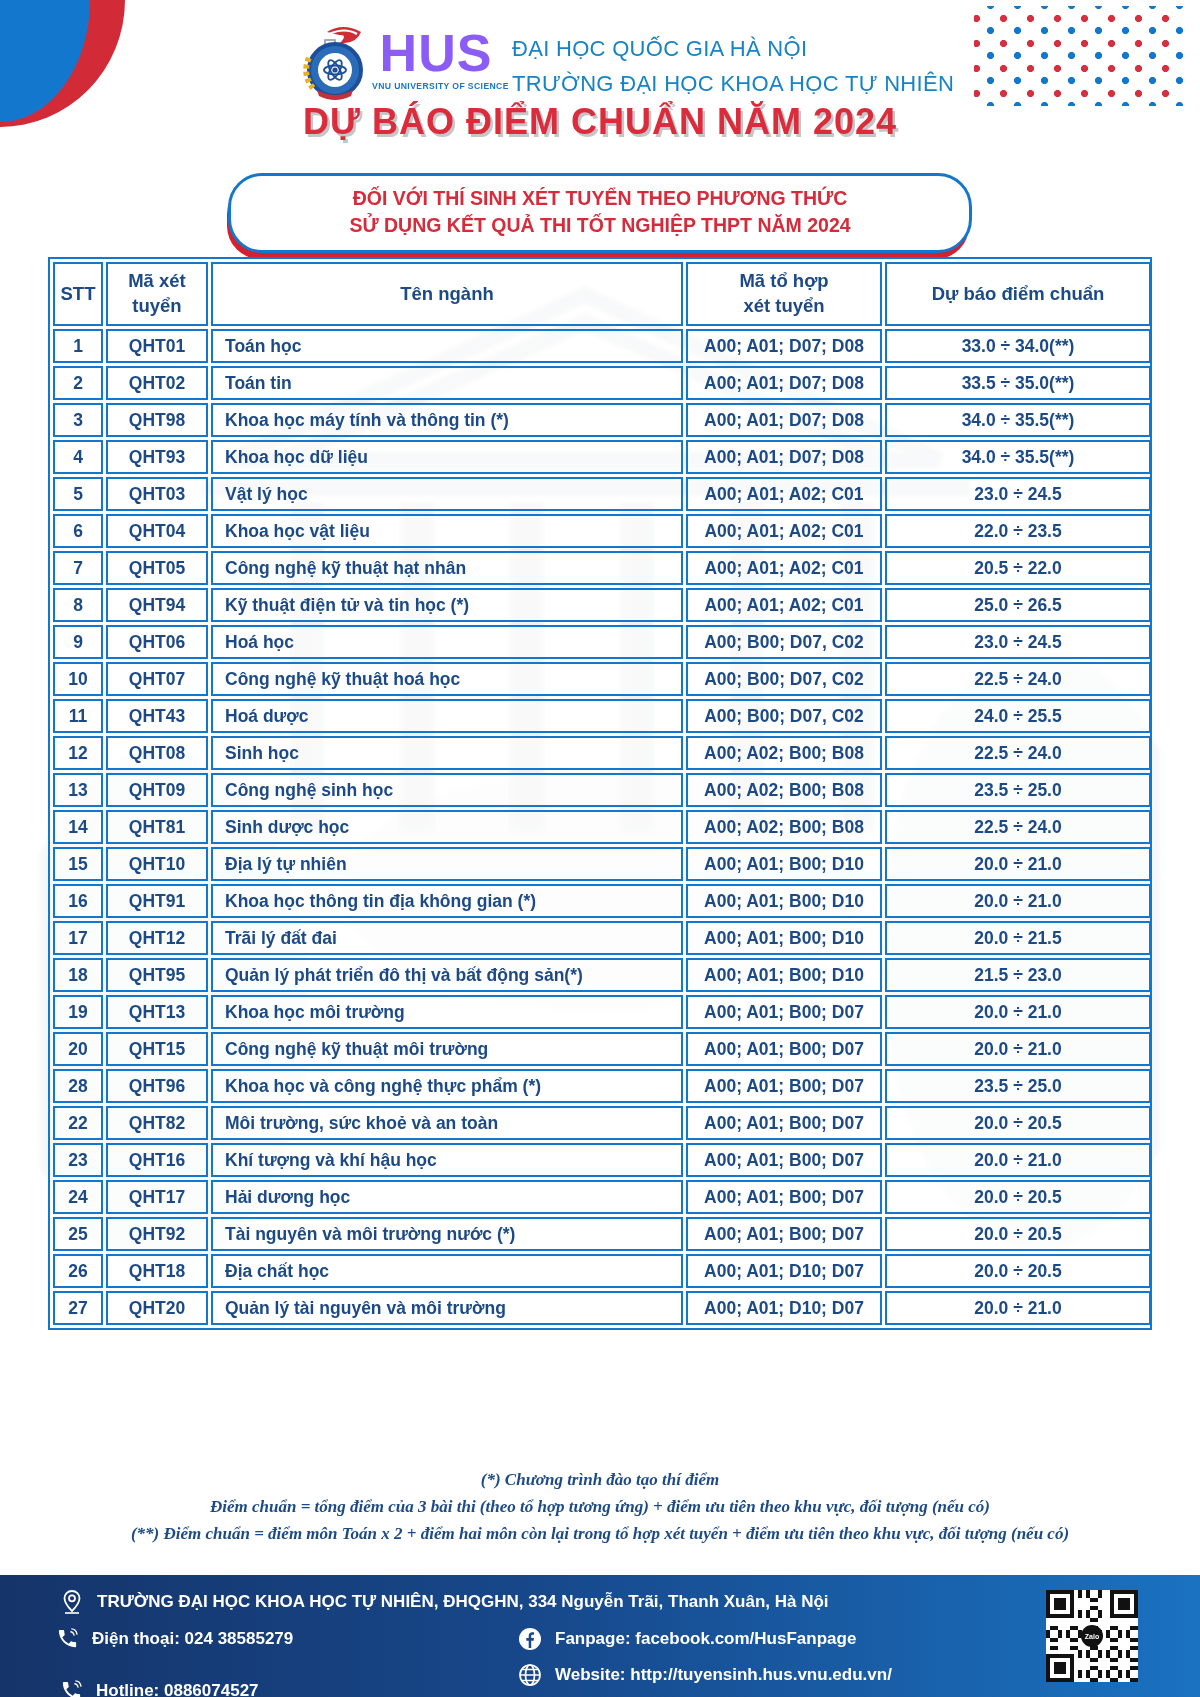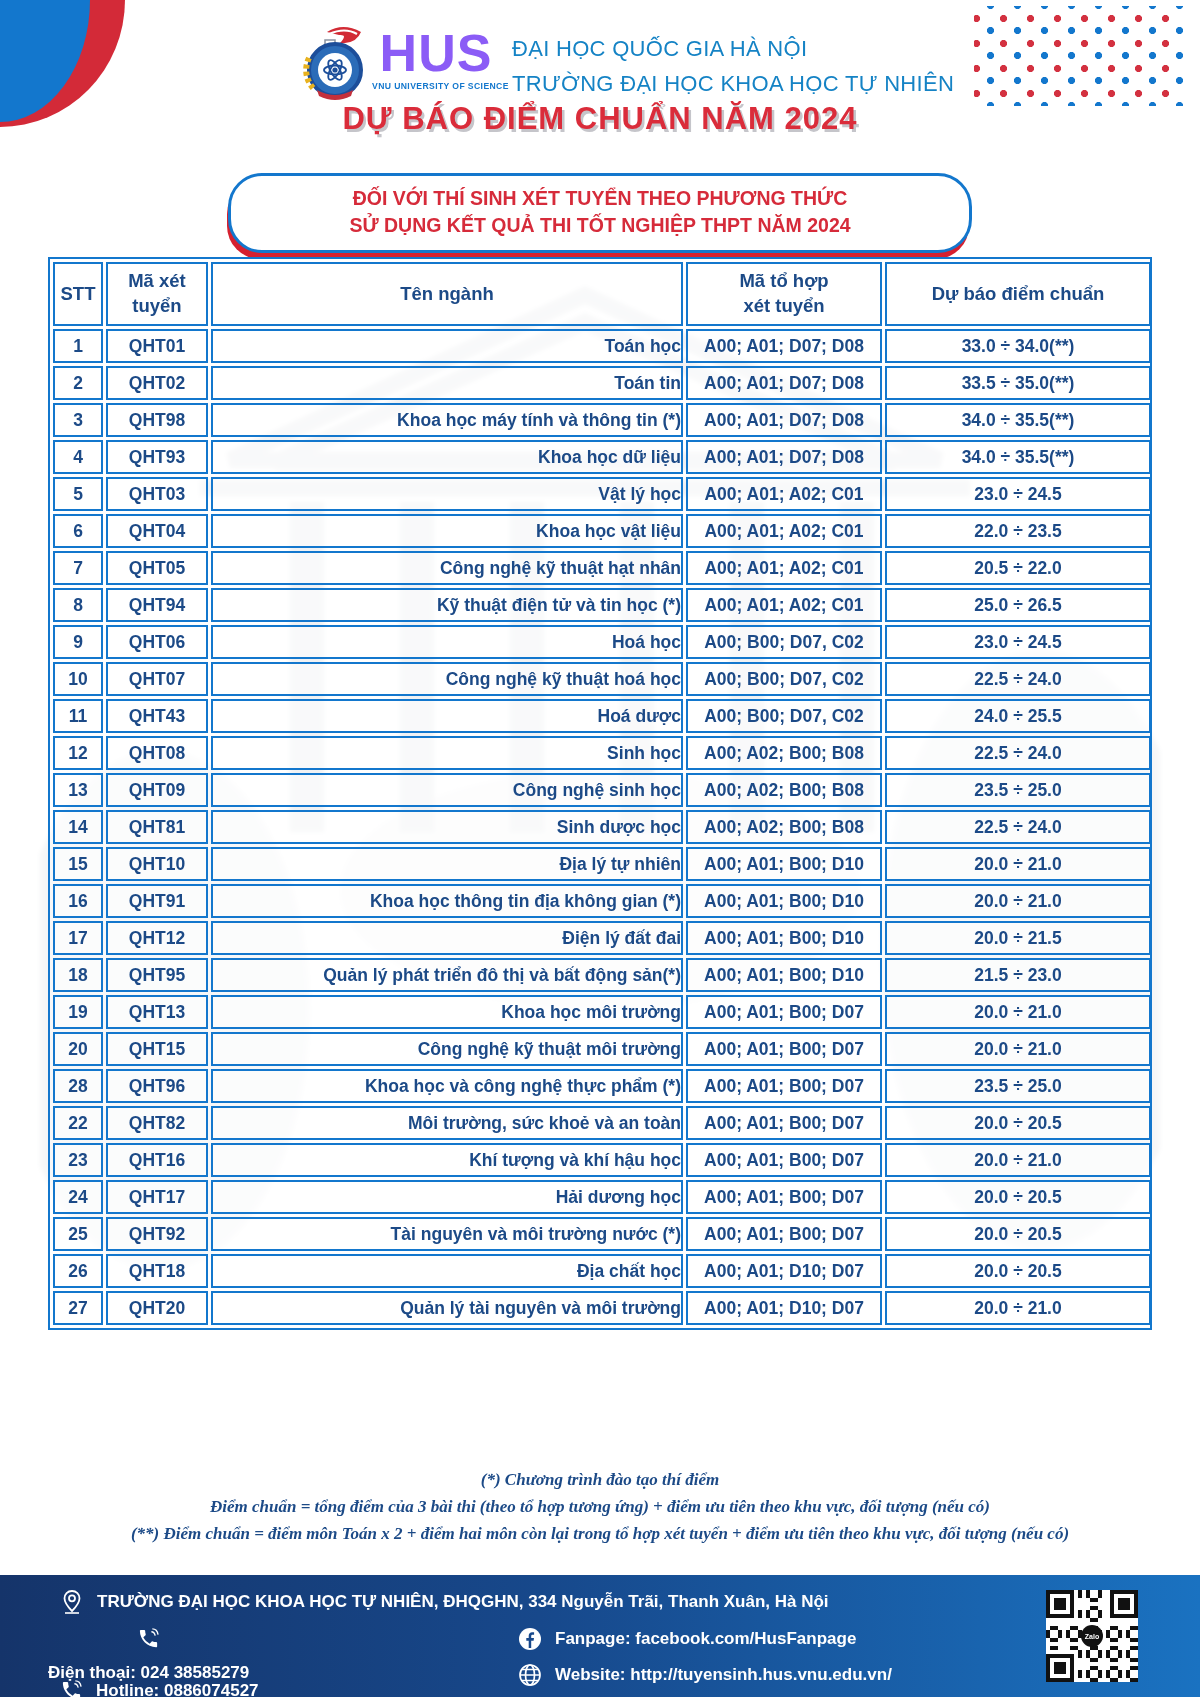--- a/index.html
+++ b/index.html
@@ -27,21 +27,21 @@
   .emblem { position:absolute; left:299px; top:26px; }
   .logo-block { position:absolute; left:372px; top:27px; width:128px; text-align:center; }
   .logo-hus { font-size:52px; font-weight:bold; color:#8b5cf6; letter-spacing:1px; line-height:1; }
   .logo-sub { font-size:8.6px; font-weight:bold; color:#1377cd; letter-spacing:0.4px; margin-top:2px; white-space:nowrap; }
   .org { position:absolute; left:512px; top:36px; color:#1583c5; font-weight:normal; }
   .org-line1 { font-size:22px; letter-spacing:0.3px; }
   .org-line2 { font-size:22px; letter-spacing:0.3px; margin-top:9px; }
   
   .main-title {
     position:absolute; top:101px; left:0; width:100%; text-align:center;
-    font-size:31px; font-weight:bold; letter-spacing:1px; color:#da2c3a;
+    font-size:36px; font-weight:bold; letter-spacing:1px; color:#da2c3a;
     text-shadow:2.5px 3px 0 rgba(110,110,122,0.40);
   }
   
   .subtitle-box {
     position:absolute; top:173px; left:50%; transform:translateX(-50%);
     width:744px; padding:9px 28px 10px;
     background:#ffffff; border:3.5px solid #1377cd; border-radius:34px;
     box-shadow:-2px 7px 0 -1px #d6202f;
     text-align:center; color:#d62b3a; font-weight:bold; font-size:19.5px; line-height:1.4;
   }
@@ -55,37 +55,37 @@
   col.c-code  { width:102px; }
   col.c-major { width:472px; }
   col.c-combo { width:196px; }
   col.c-score { width:266px; }
   th, td {
     border:2px solid #1377cd; background:rgba(255,255,255,0.55);
     color:#1c4a87; font-weight:bold; text-align:center; vertical-align:middle;
   }
   th { height:64px; font-size:18.5px; white-space:pre-line; line-height:1.35; }
   td { height:34px; font-size:17.5px; }
-  td.major { text-align:right; }
+  td.major { text-align:left; padding-left:12px; }
   
   .notes {
     position:absolute; top:1466px; left:0; width:100%; text-align:center;
     color:#1c4a87; font-weight:bold; font-style:italic; font-size:17px; line-height:1.6;font-family:Liberation Serif, serif;
   }
   
   .footer {
     position:absolute; top:1575px; left:0; width:1200px; height:122px;
     background:linear-gradient(90deg,#15346a 0%, #17488b 45%, #1a72c1 100%);
     color:#fff;
   }
   .f-item { position:absolute; display:flex; align-items:center; gap:13px;
             font-weight:bold; font-size:17px; white-space:nowrap; }
   .f-item svg { flex:0 0 auto; }
   .f-addr    { left:60px;  top:14px; }
-  .f-phone   { left:48px;  top:52px;flex-direction:column; }
+  .f-phone   { left:56px;  top:52px; }
   .f-hotline { left:60px;  top:104px; }
   .f-fan     { left:518px; top:52px; }
   .f-web     { left:518px; top:88px; }
   .qr { position:absolute; right:62px; top:15px; width:92px; height:92px; background:#fff; }
 </style>
 </head>
 <body>
 
 <div class="corner-red"></div>
 <div class="corner-blue"></div>
@@ -270,21 +270,21 @@
         <tr>
     <td>16</td>
     <td>QHT91</td>
     <td class="major">Khoa học thông tin địa không gian (*)</td>
     <td>A00; A01; B00; D10</td>
     <td>20.0 ÷ 21.0</td>
   </tr>
         <tr>
     <td>17</td>
     <td>QHT12</td>
-    <td class="major">Điện lý đất đai</td>
+    <td class="major">Trãi lý đất đai</td>
     <td>A00; A01; B00; D10</td>
     <td>20.0 ÷ 21.5</td>
   </tr>
         <tr>
     <td>18</td>
     <td>QHT95</td>
     <td class="major">Quản lý phát triển đô thị và bất động sản(*)</td>
     <td>A00; A01; B00; D10</td>
     <td>21.5 ÷ 23.0</td>
   </tr>

